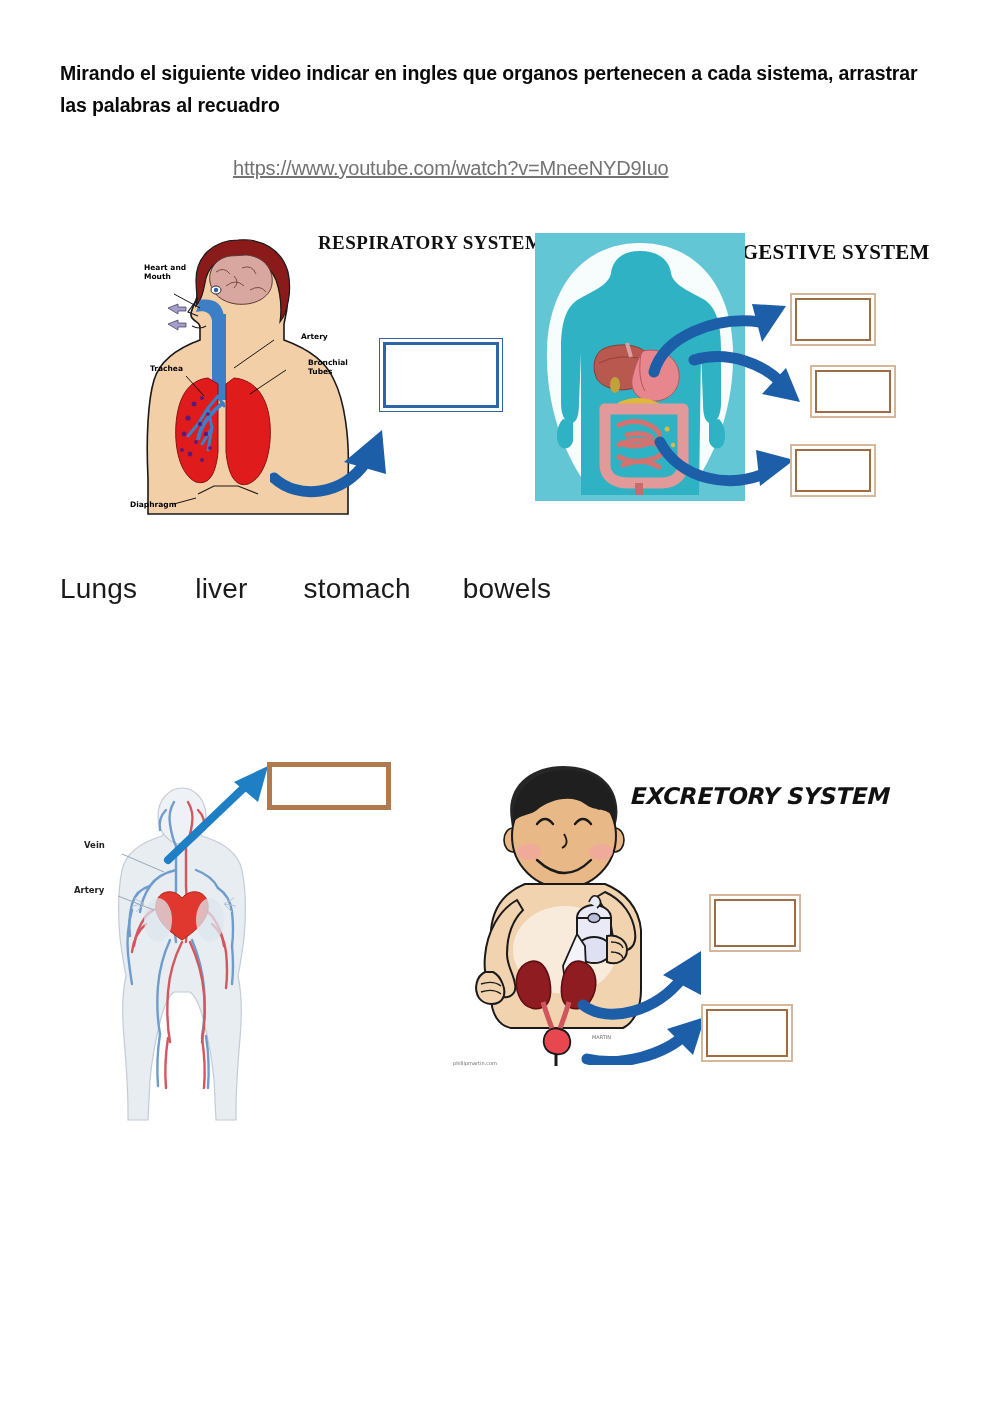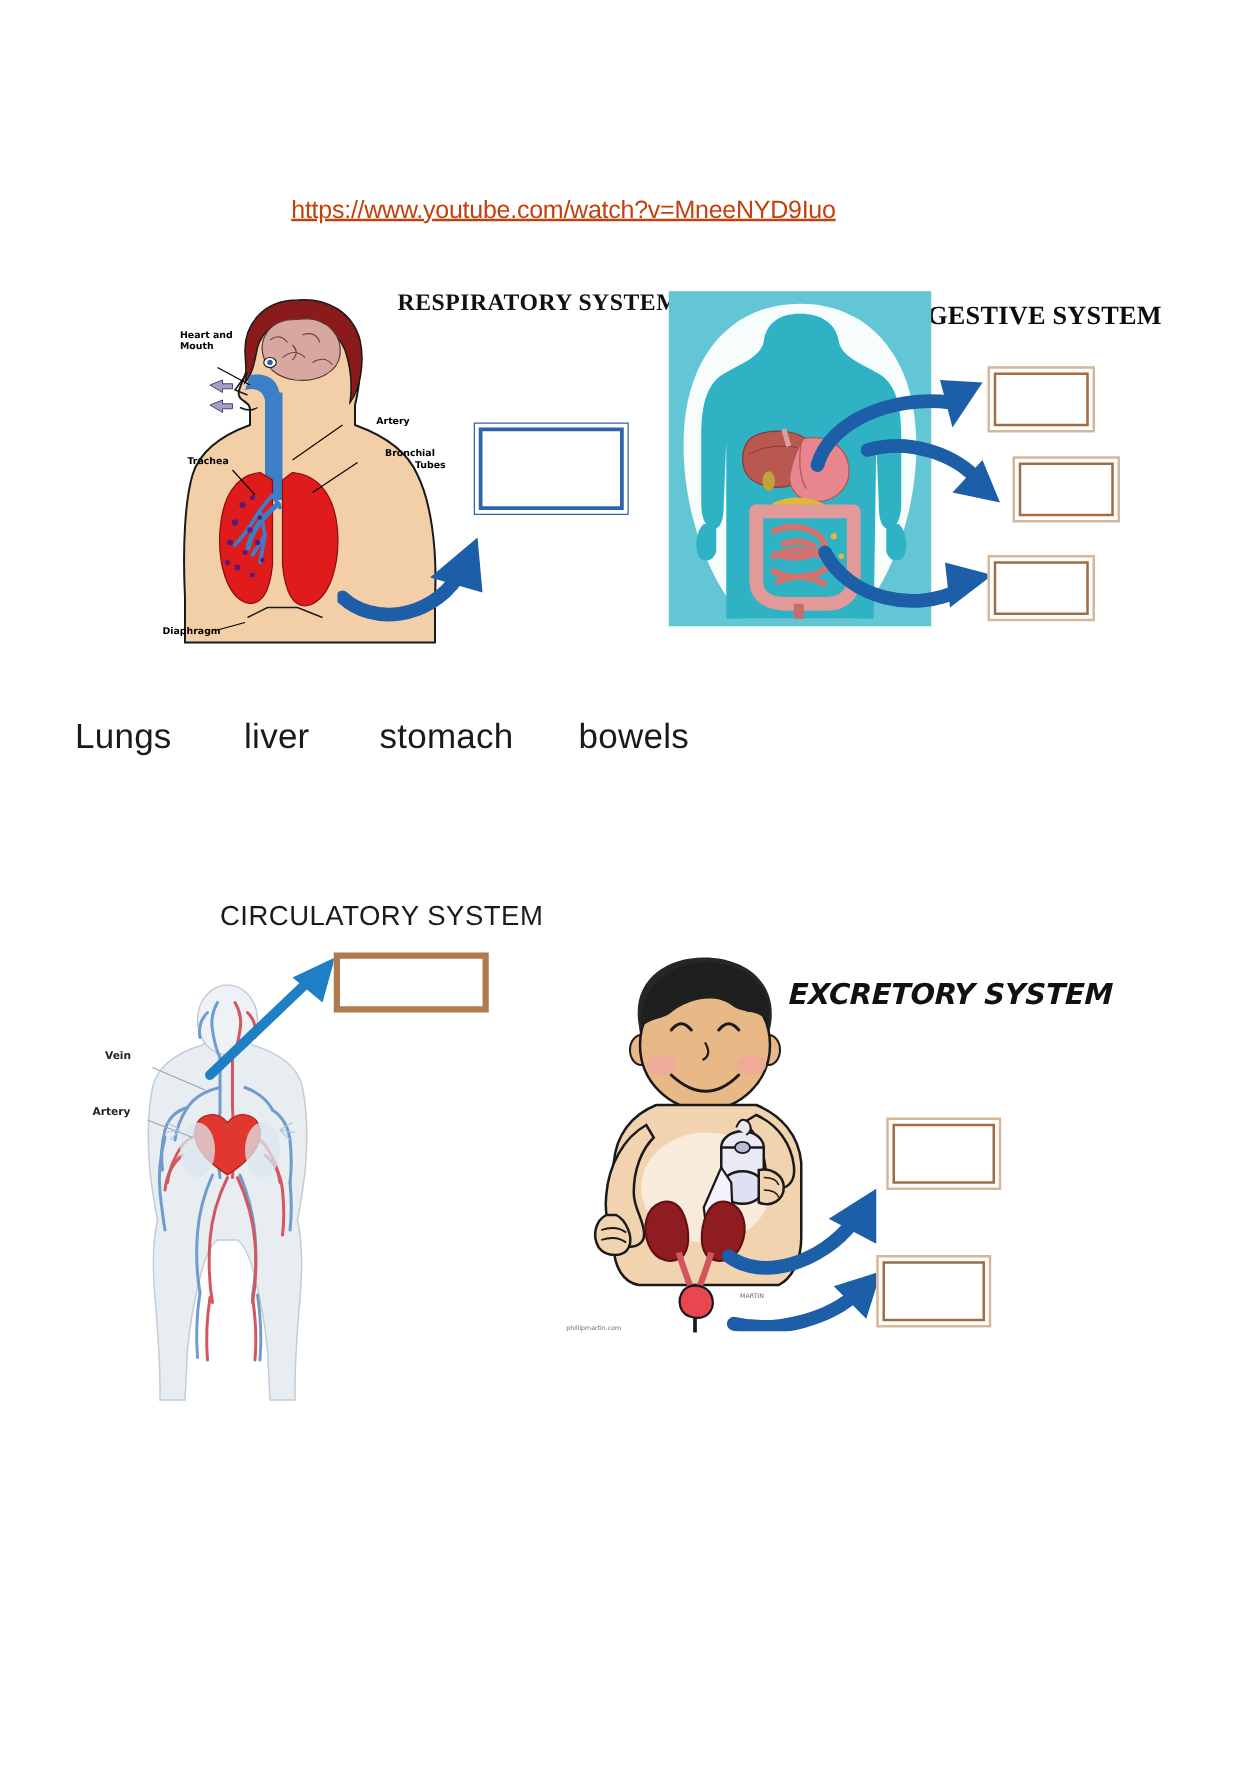--- a/index.html
+++ b/index.html
@@ -33,21 +33,21 @@
     line-height: 1.62;
     letter-spacing: -0.15px;
     color: #0a0a0a;
   }
 
   .video-link {
     position: absolute;
     left: 233px;
     top: 157px;
     font-size: 20px;
-    color: #c2410c;
+    color: #737373;
     text-decoration: underline;
     letter-spacing: -0.2px;
     font-family: "Liberation Sans", sans-serif;
   }
 
   
   .sys-title {
     position: absolute;
     white-space: nowrap;
   }
@@ -194,20 +194,21 @@
     color: #6b6b6b;
     white-space: nowrap;
     font-family: "DejaVu Sans", sans-serif;
   }
 </style>
 </head>
 <body>
 
 <div class="page">
 
+  <div class="instruction">Mirando el siguiente video indicar en ingles que organos pertenecen a cada sistema, arrastrar las palabras al recuadro</div>
 
   <a class="video-link" href="#">https://www.youtube.com/watch?v=MneeNYD9Iuo</a>
 
   <div class="sys-title" id="resp-title">RESPIRATORY SYSTEM</div>
 
   <div id="respiratory-illustration">
     <svg viewBox="0 0 250 290" width="250" height="290">
 
       <path d="M108 18 C92 10 72 16 66 34 C60 50 62 62 58 72 C54 82 50 88 56 92
                C60 95 62 96 62 100 L62 112 C40 120 22 132 16 152
@@ -271,21 +272,21 @@
       <path d="M36 276 L58 270" fill="none" stroke="#000" stroke-width="0.9"></path>
     </svg>
 
     <div class="resp-label" style="left:6px; top:35px;">
       <span>Heart and</span><br>
       <span>Mouth</span>
     </div>
     <div class="resp-label" style="left:163px; top:104px;">Artery</div>
     <div class="resp-label" style="left:170px; top:130px;">
       <span>Bronchial</span><br>
-      <span style="margin-left:24px; display:inline-block;">Tubes</span>
+      <span style="margin-left:0; display:inline-block;">Tubes</span>
     </div>
     <div class="resp-label" style="left:12px; top:136px;">Trachea</div>
     <div class="resp-label" style="left:-8px; top:272px;">Diaphragm</div>
   </div>
 
   <svg style="position:absolute; left:270px; top:400px; width:130px; height:110px;" viewBox="0 0 130 110">
     <path d="M4 78 C28 100 72 96 96 62" fill="none" stroke="#1c5ea8" stroke-width="11" stroke-linecap="round"></path>
     <path d="M112 30 L116 74 L74 62 Z" fill="#1c5ea8"></path>
   </svg>
 
@@ -369,21 +370,20 @@
   <div class="wordbank" style="left:60px; top:573px;text-align:center;">
     <span class="w">Lungs</span>
     <span style="display:inline-block; width:42px;"></span>
     <span class="w">liver</span>
     <span style="display:inline-block; width:40px;"></span>
     <span class="w">stomach</span>
     <span style="display:inline-block; width:36px;"></span>
     <span class="w">bowels</span>
   </div>
 
-  <div class="sys-title" id="circ-title">CIRCULATORY SYSTEM</div>
 
   <div id="circulatory-illustration">
     <svg viewBox="0 0 230 345" width="230" height="345">
 
       <path d="M115 12 C102 12 94 22 94 36 C94 46 96 52 92 56
                C72 62 56 72 52 90 C48 110 48 136 50 158
                C52 174 54 186 56 196 C52 214 52 236 54 258
                C56 282 58 306 58 330 L58 340 L78 340 L80 300
                C82 278 86 258 90 242 C94 226 98 216 104 212
                L112 212 L120 212 C126 216 130 226 134 242

